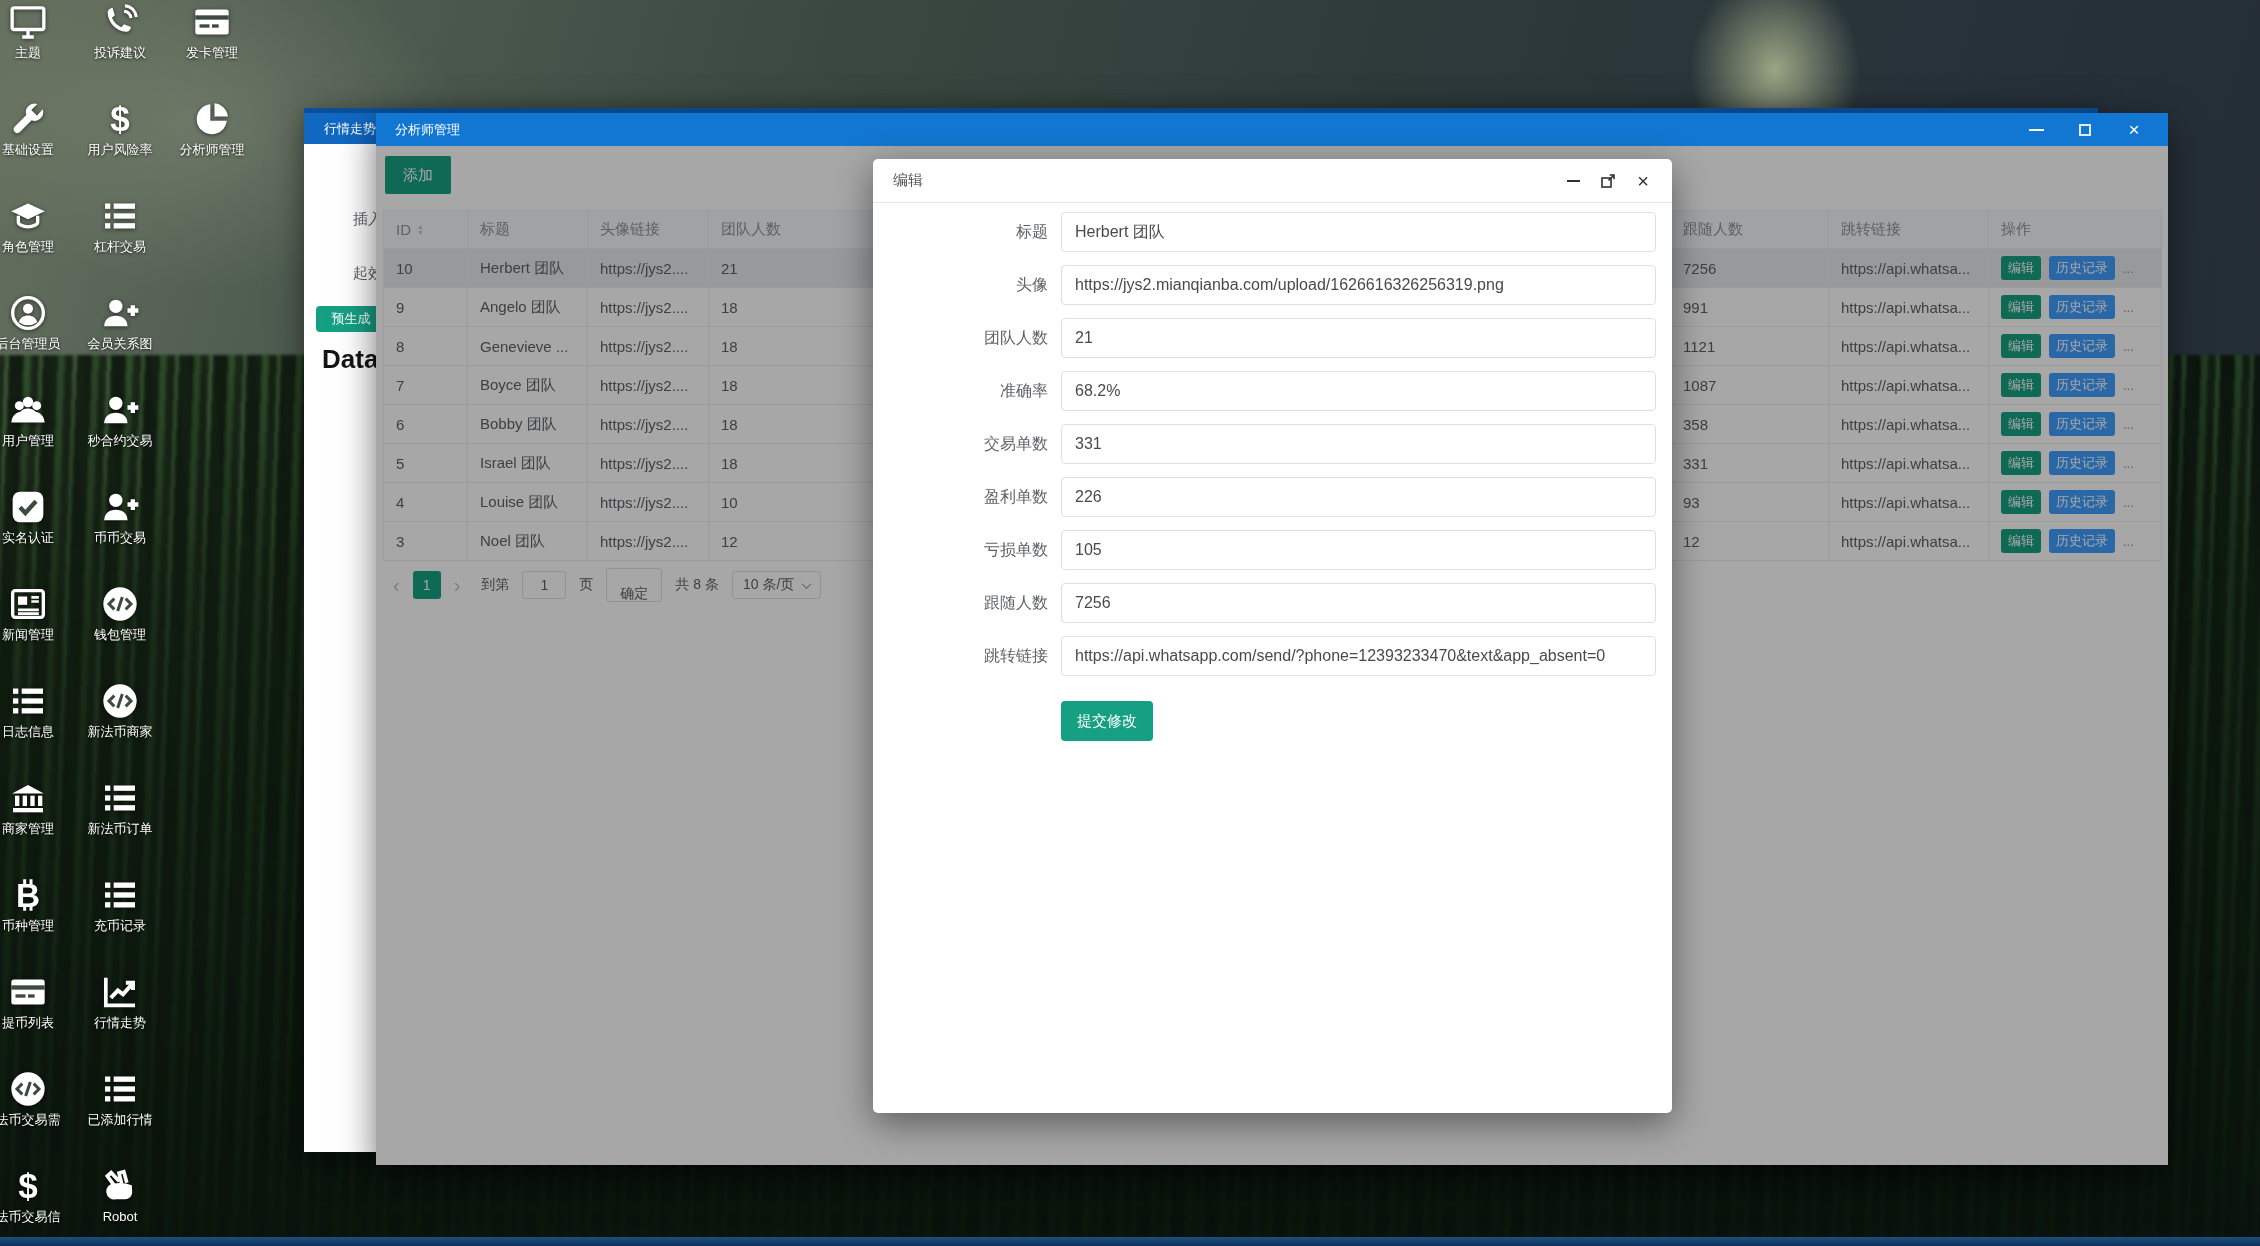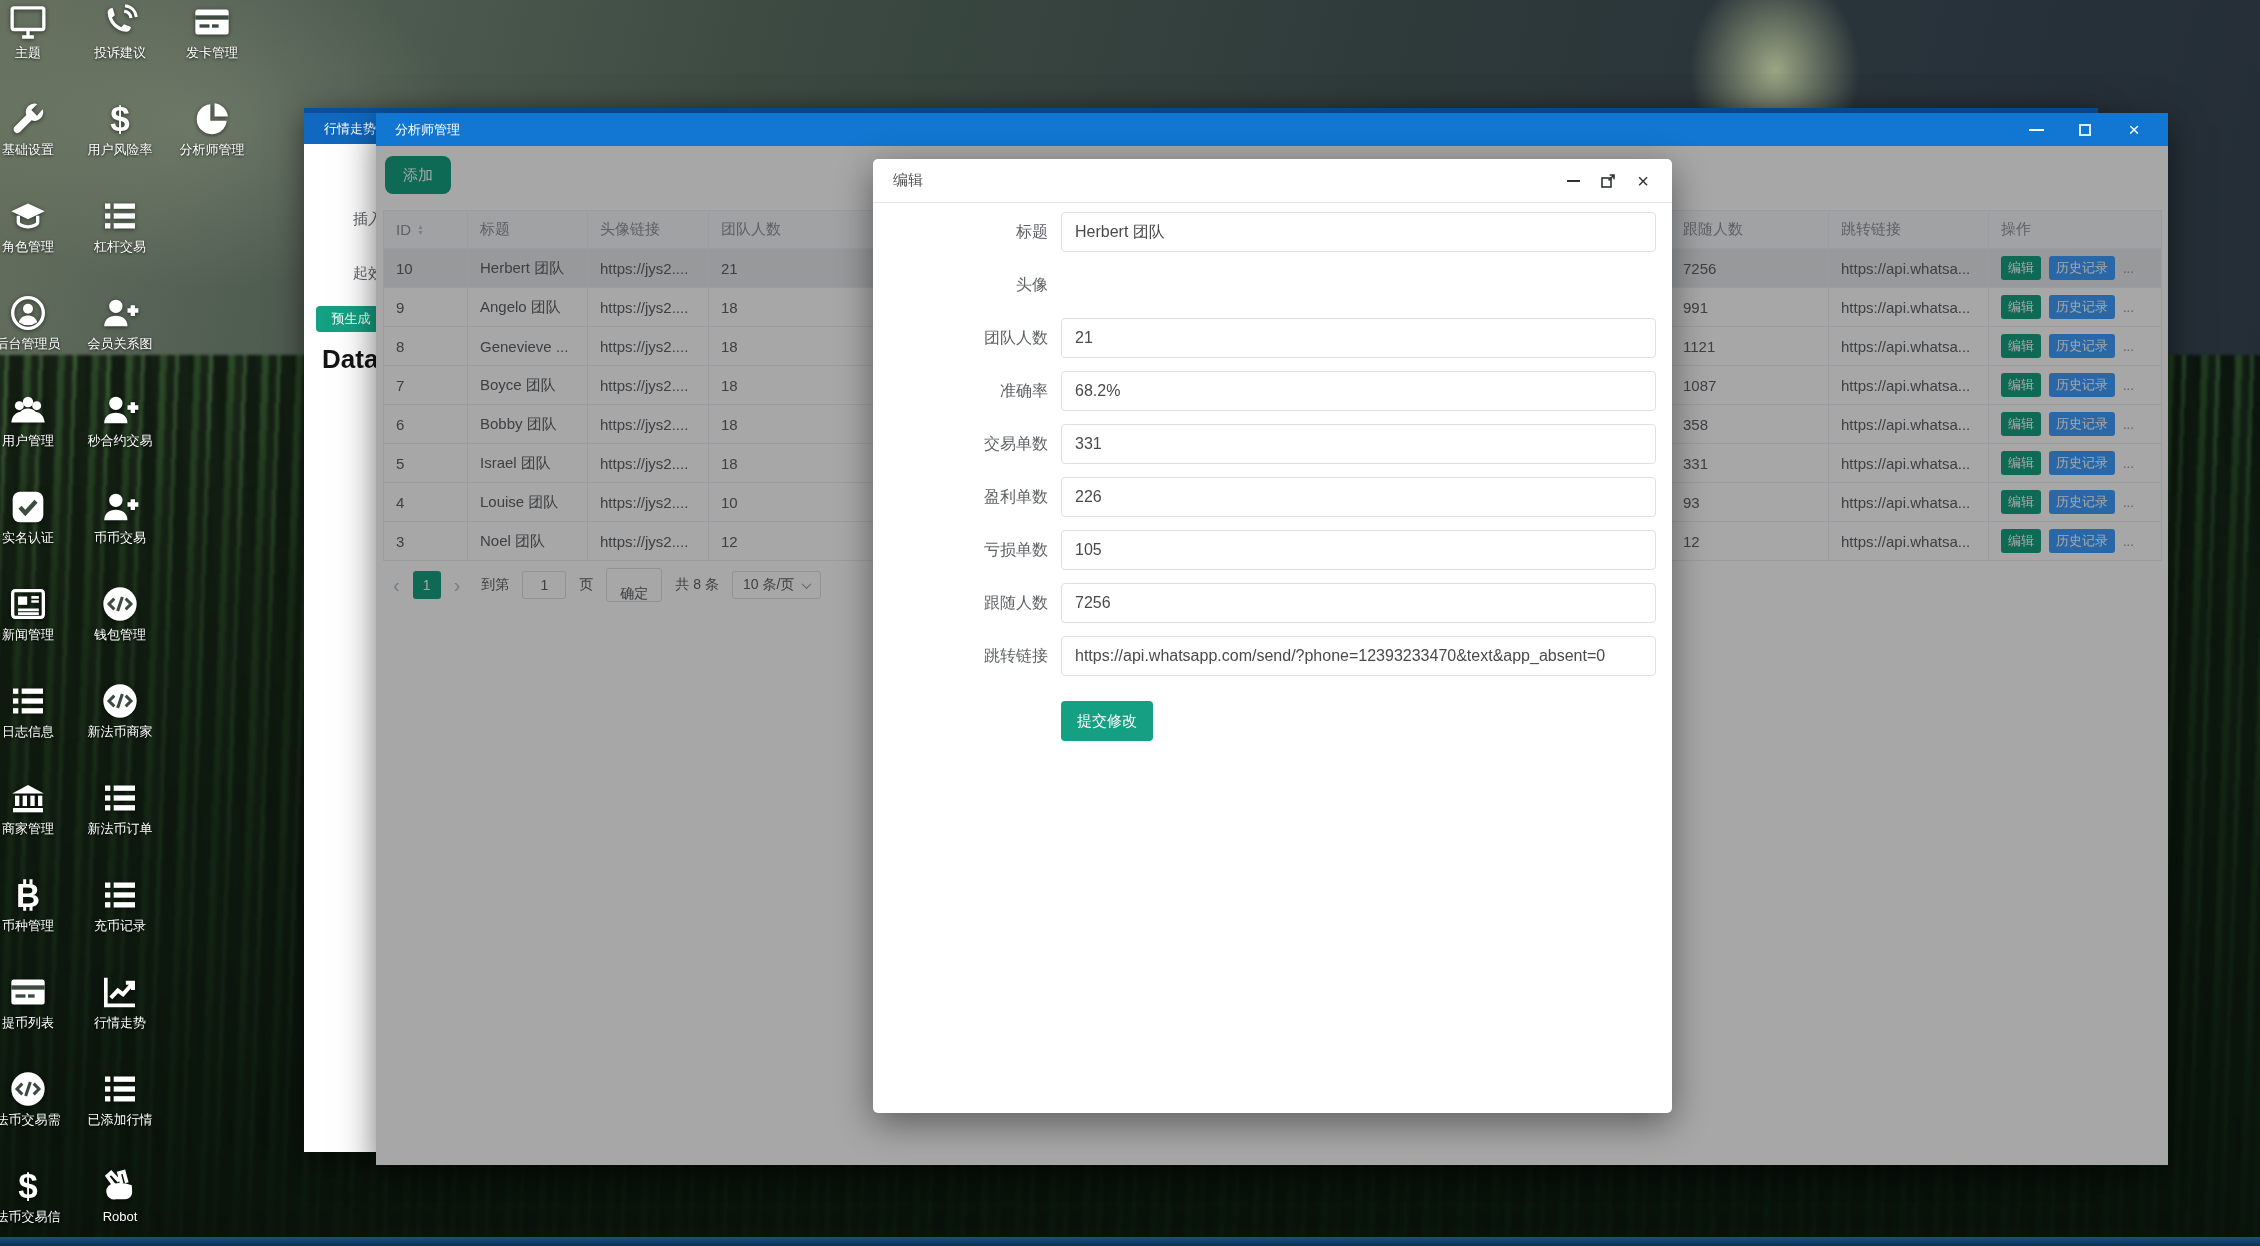--- a/index.html
+++ b/index.html
@@ -35,21 +35,21 @@
   
   #frontwin{position:absolute;left:376px;top:113px;width:1792px;height:1052px;box-shadow:0 12px 34px rgba(0,0,0,.55);}
   .fw-bar{height:33px;background:var(--c-titlebar,#1277d2);display:flex;align-items:center;padding:0 25px 0 19px;}
   .fw-bar .title{color:#fff;font-size:13px;}
   .fw-ctrls{margin-left:auto;display:flex;align-items:center;gap:31px;}
   .fw-ctrls .cbtn{display:flex;align-items:center;justify-content:center;width:18px;height:18px;cursor:pointer;}
   .minbar{width:15px;height:2px;background:#fff;}
   .maxbox{width:12px;height:12px;border:2px solid #ddeefb;}
   .closex{color:#fff;font-size:19px;line-height:18px;}
   .fw-client{position:relative;height:1019px;background:#fff;overflow:hidden;}
-  .add-btn{position:absolute;left:9px;top:10px;width:66px;height:38px;border:none;border-radius:8px;
+  .add-btn{position:absolute;left:9px;top:10px;width:66px;height:38px;border:none;border-radius:2px;
     background:var(--c-accent_green,#16a083);color:#fff;font-size:15px;z-index:1;}
   
   .tbl{position:absolute;left:7px;top:64px;width:1779px;border:1px solid #ebeef5;border-bottom:none;z-index:1;font-size:15px;}
   .trow{display:grid;grid-template-columns:84px 120px 121px 250px 712px 158px 160px 172px;}
   .trow>div{height:39px;display:flex;align-items:center;padding-left:12px;border-bottom:1px solid #ebeef5;border-right:1px solid #ebeef5;
     color:#606266;white-space:nowrap;overflow:hidden;}
   .trow>div:last-child{border-right:none;}
   .thead>div{height:38px;background:#f5f7fa;color:#909399;}
   .trow.sel>div{background:#e8eaec;}
   .sorticons{display:flex;flex-direction:column;margin-left:6px;font-size:7px;line-height:6px;color:#c0c4cc;}
@@ -529,20 +529,21 @@
         <span class="cbtn">
             <span class="m-close">×</span>
           </span>
       </span>
     </div>
     <div class="m-body" id="mbody"><div class="m-row">
           <div class="m-label">标题</div>
           <input class="m-input" value="Herbert 团队" style="">
         </div><div class="m-row">
           <div class="m-label">头像</div>
+          <input class="m-input" value="https://jys2.mianqianba.com/upload/1626616326256319.png" style="">
         </div><div class="m-row">
           <div class="m-label">团队人数</div>
           <input class="m-input" value="21" style="">
         </div><div class="m-row">
           <div class="m-label">准确率</div>
           <input class="m-input" value="68.2%" style="">
         </div><div class="m-row">
           <div class="m-label">交易单数</div>
           <input class="m-input" value="331" style="">
         </div><div class="m-row">

